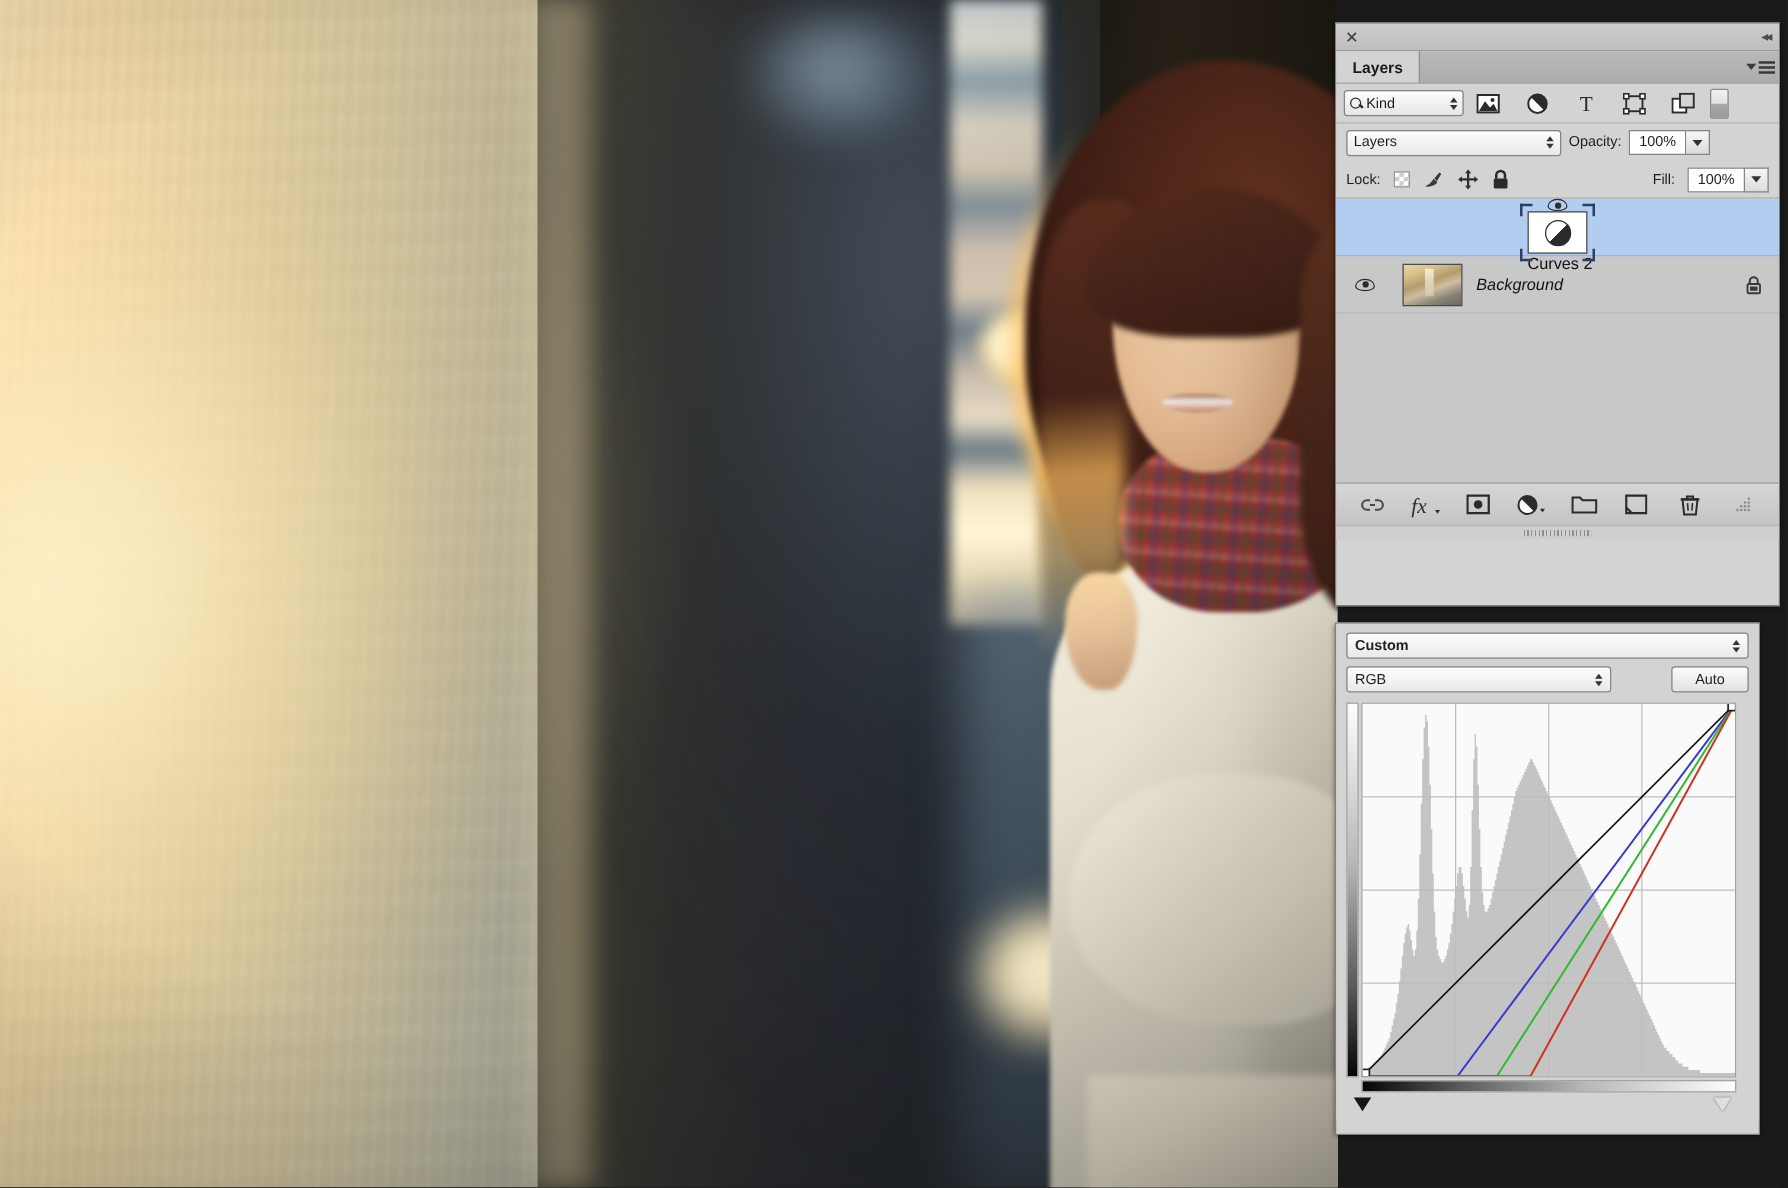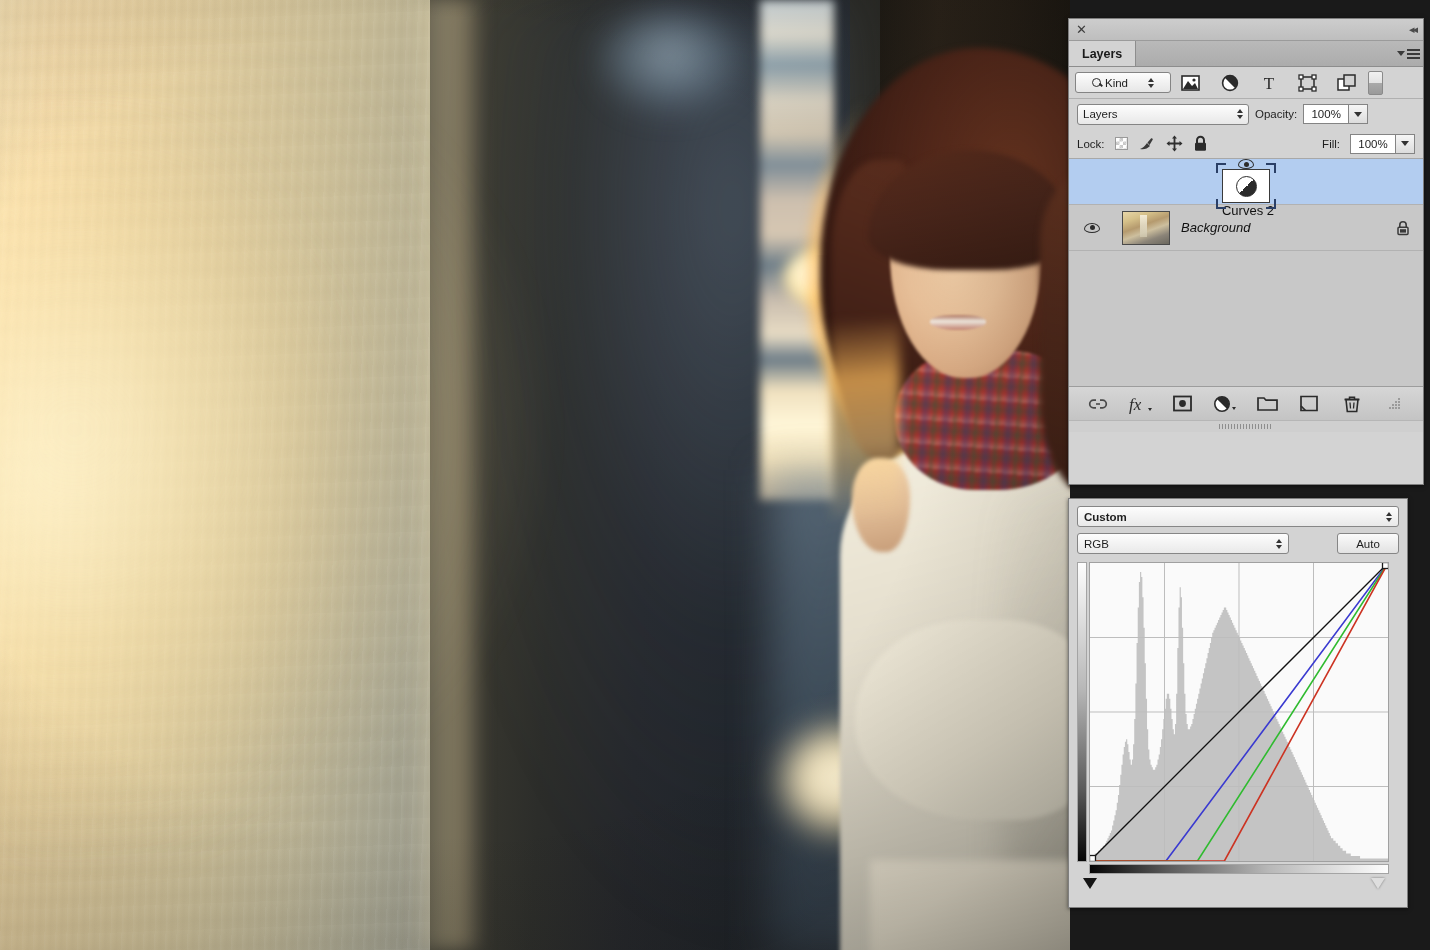--- a/index.html
+++ b/index.html
@@ -294,21 +294,21 @@
   
   .filter-row {
     height: 32px; display: flex; align-items: center; gap: 0;
     padding: 0 6px;
     background: #d3d3d3;
     border-bottom: 1px solid #b0b0b0;
   }
   .kind-select {
     width: 96px; height: 21px; border: 1px solid #848484; border-radius: 3px;
     background: linear-gradient(180deg,#fdfdfd 0%,#e6e6e6 100%);
-    display: flex; align-items: center; padding: 0 16px; gap: 4px;
+    display: flex; align-items: center; padding: 0 4px; gap: 4px;
     font-size: 11.5px; cursor: pointer;
   }
   .magnifier { width: 9px; height: 9px; border: 1.6px solid #2b2b2b;
     border-radius: 50%; position: relative; flex: none; }
   .magnifier::after { content:''; position:absolute; width:4px; height:1.6px;
     background:#2b2b2b; transform: rotate(45deg); right:-3px; bottom:0; }
   .kind-label { flex: 1; }
   .spin { display: flex; flex-direction: column; gap: 2px; }
   .spin i { width:0;height:0;border-left:3.5px solid transparent;border-right:3.5px solid transparent; display:block; }
   .spin .up { border-bottom: 4px solid #333; }

